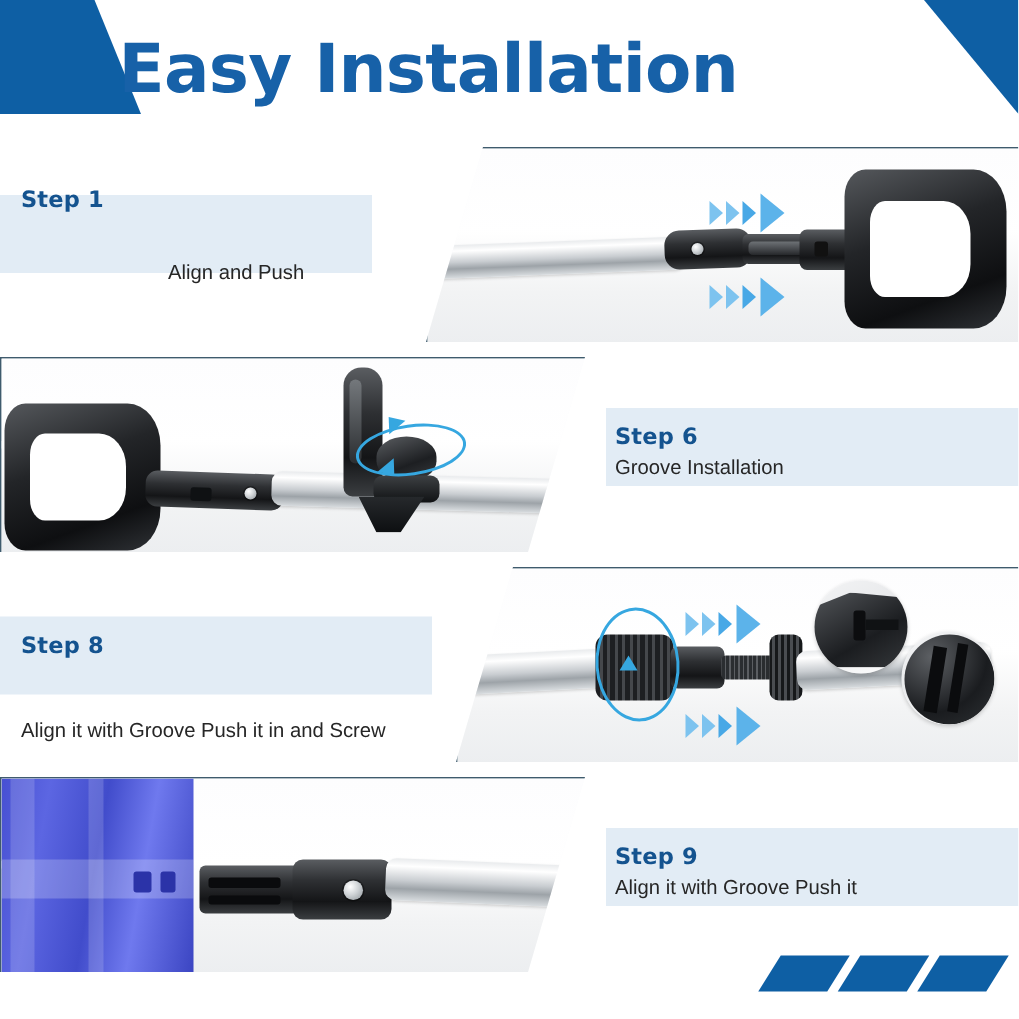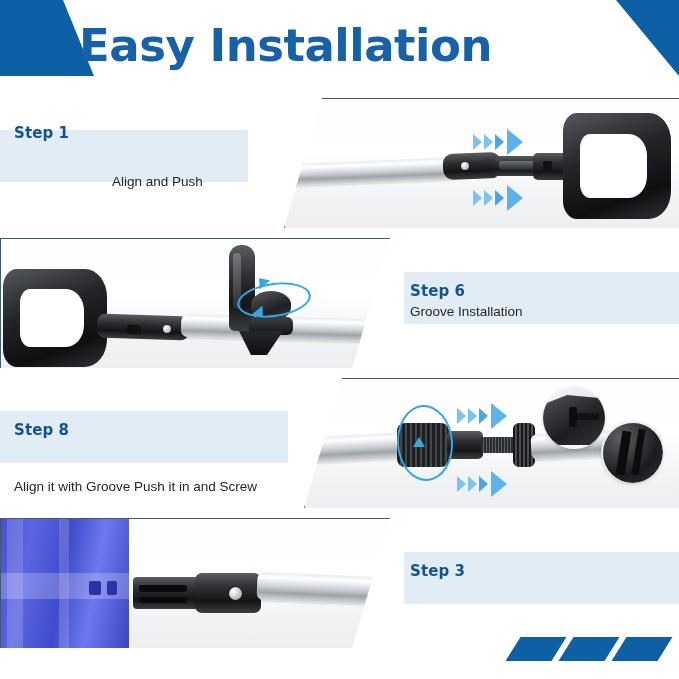--- a/index.html
+++ b/index.html
@@ -276,21 +276,22 @@
 
   <div class="band b2"></div>
   <div class="steplabel s2l">Step 6</div>
   <div class="stepdesc s2d">Groove Installation</div>
 
   <div class="band b3"></div>
   <div class="steplabel s3l">Step 8</div>
   <div class="stepdesc s3d">Align it with Groove Push it in and Screw</div>
 
   <div class="band b4"></div>
-  <div class="steplabel s4l">Step 3</div>
+  <div class="steplabel s4l">Step 9</div>
+  <div class="stepdesc s4d">Align it with Groove Push it</div>
 
   <div class="foot">
     <i></i>
     <i></i>
     <i></i>
   </div>
 
 </div>
 
 </body></html>

